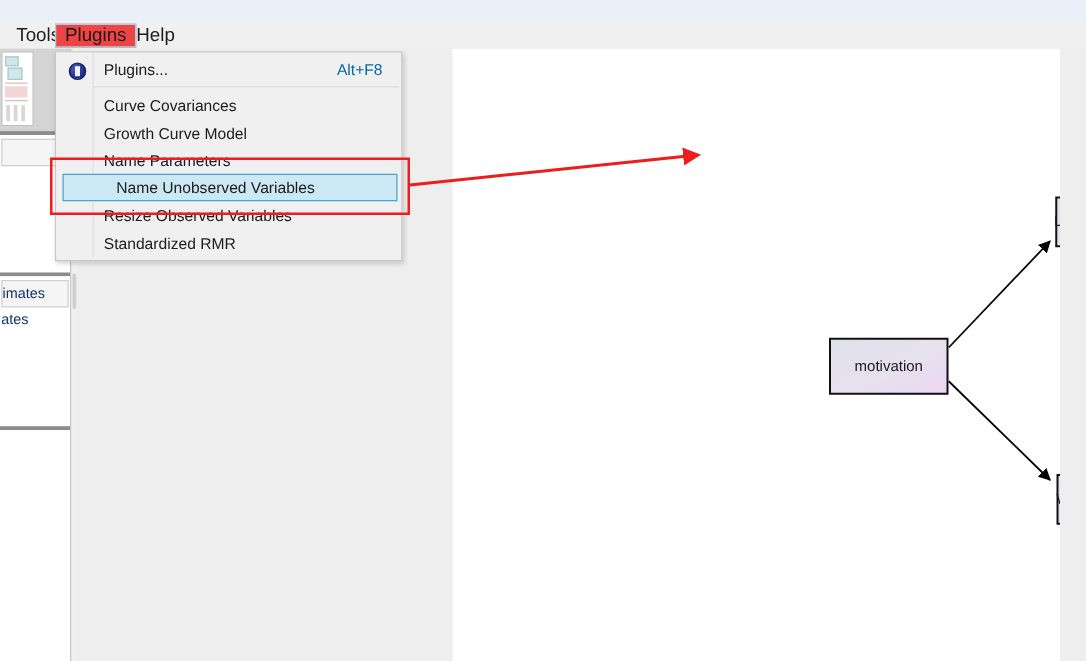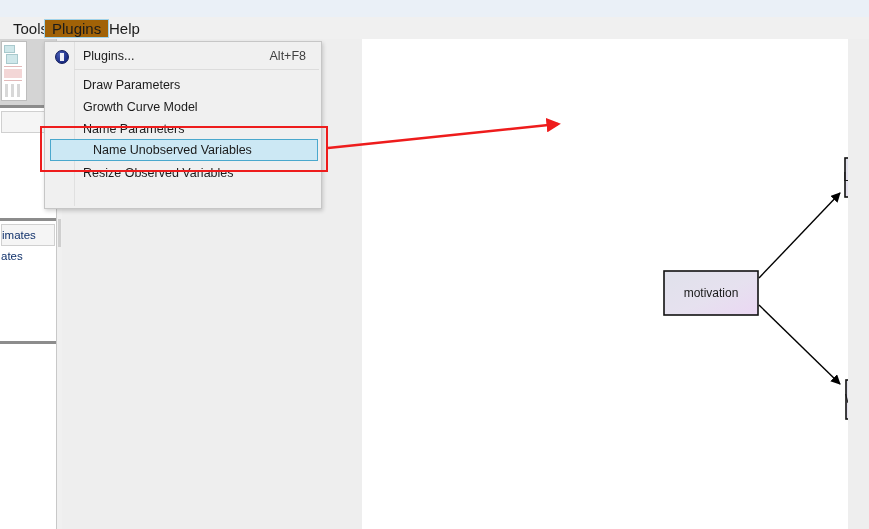--- a/index.html
+++ b/index.html
@@ -25,21 +25,21 @@
   .menubar{
     position:absolute;left:0;top:17px;width:869px;height:22px;
     background:#f0f0f0;border-bottom:1px solid #e3e3e3;
   }
   .menu-item{
     position:absolute;top:2px;height:19px;line-height:19px;
     font-size:15px;color:#1b1b1b;padding:0 7px;cursor:default;
     white-space:nowrap;
   }
   .menu-item#m-tools{left:6px;}
-  .menu-item#m-plugins{left:44px;background:#a16207;border:1px solid #9fd2ea;
+  .menu-item#m-plugins{left:44px;background:#ef4444;border:1px solid #9fd2ea;
     height:17px;line-height:17px;top:2px;}
   .menu-item#m-help{left:102px;}
 
   
   .left-col{position:absolute;left:0;top:39px;width:56px;height:490px;background:#f0f0f0;padding-left:12px;}
 
   .thumb-panel{
     position:absolute;left:0;top:0px;width:56px;height:66px;background:#d4d4d4;
     border-bottom:2px solid #a6a6a6;
   }
@@ -117,21 +117,21 @@
     background:#f0f0f0;border:1px solid #c6c6c6;
     box-shadow:1px 2px 4px rgba(0,0,0,.18);
   }
   .dd-gutter{position:absolute;left:0;top:0;width:29px;height:164px;background:#f0f0f0;}
   .dd-gutter-line{position:absolute;left:29px;top:0;width:1px;height:164px;background:#e0e0e0;}
   .dd-row{
     position:absolute;left:1px;width:274px;height:22px;line-height:22px;
     font-size:12.5px;color:#1b1b1b;white-space:nowrap;cursor:default;
   }
   .dd-row .lbl{position:absolute;left:37px;}
-  .dd-row .accel{position:absolute;right:14px;color:#404040;font-size:12.5px;text-align:center;}
+  .dd-row .accel{position:absolute;right:14px;color:#0369a1;font-size:12.5px;text-align:center;}
   .dd-sep{position:absolute;left:29px;width:245px;height:1px;background:#dcdcdc;}
   .dd-row.selected{
     left:5px;width:266px;height:20px;line-height:20px;
     background:#cce8f4;border:1px solid #4aa8cd;
   }
   .dd-row.selected .lbl{left:32px;margin-left:10px;}
 
   .pl-icon{
     position:absolute;left:9px;top:5px;width:12px;height:12px;border-radius:50%;
     background:radial-gradient(circle at 35% 30%, #4a5fb5 0%, #1b2d86 70%, #16226b 100%);
@@ -281,39 +281,42 @@
 
     <div class="dd-row" style="top:3px;">
       <span class="pl-icon"></span>
       <span class="lbl">Plugins...</span>
       <span class="accel">Alt+F8</span>
     </div>
 
     <div class="dd-sep" style="top:27px;"></div>
 
     <div class="dd-row" style="top:32px;">
-      <span class="lbl">Draw Parameters</span>
+      <span class="lbl">Curve Covariances</span>
     </div>
 
     <div class="dd-row" style="top:54px;">
       <span class="lbl">Growth Curve Model</span>
     </div>
 
     <div class="dd-row" style="top:76px;">
       <span class="lbl">Name Parameters</span>
     </div>
 
     <div class="dd-row selected" style="top:97px;">
       <span class="lbl">Name Unobserved Variables</span>
     </div>
 
     <div class="dd-row" style="top:120px;">
       <span class="lbl">Resize Observed Variables</span>
     </div>
 
+    <div class="dd-row" style="top:142px;">
+      <span class="lbl">Standardized RMR</span>
+    </div>
   </div>
 
   <div class="redbox"></div>
 
   <svg class="redarrow" viewBox="0 0 250 48">
     <defs>
       <marker id="redah" viewBox="0 0 10 10" refX="8" refY="5" markerWidth="6" markerHeight="6" orient="auto-start-reverse">
         <path d="M 0 0 L 10 5 L 0 10 z" fill="#ee1c1c"></path>
       </marker>
     </defs>

